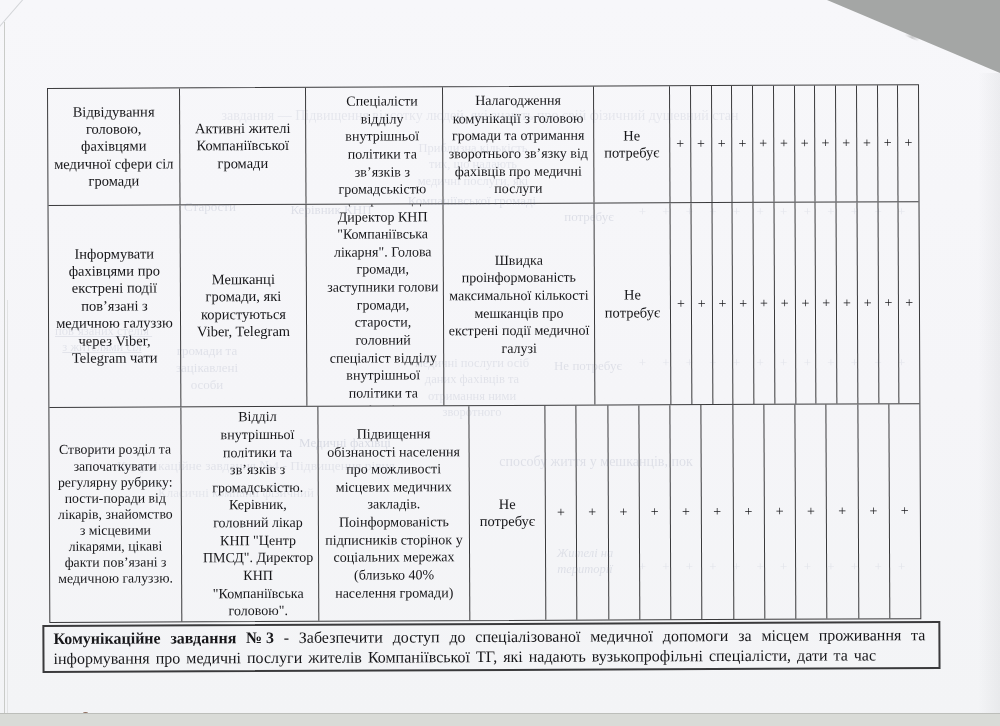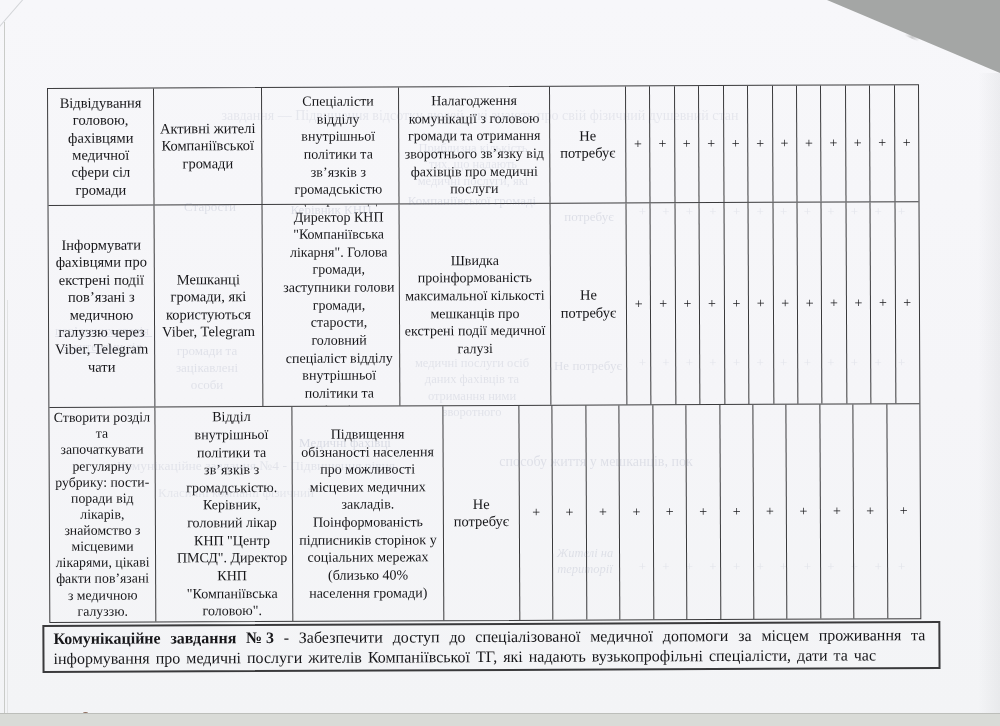--- a/index.html
+++ b/index.html
@@ -57,21 +57,21 @@
   }
   .trow{display:flex;border-bottom:1.6px solid var(--line);box-sizing:border-box;}
   .trow:last-child{border-bottom:none;}
   .r1{height:117px;} .r2{height:202px;} .r3{height:214px;}
   .cell{
     border-right:1.6px solid var(--line);box-sizing:border-box;
     display:flex;align-items:center;justify-content:center;
     text-align:center;padding:2px 4px;overflow:hidden;
     font-size:14.5px;line-height:1.2;
   }
-  .c1{width:106px;} .c2{width:108px;} .c3{width:137px;font-size:14px;line-height:1.26;padding-left:20px;}
+  .c1{width:132px;} .c2{width:126px;} .c3{width:137px;font-size:14px;line-height:1.26;padding-left:20px;}
   .c4{width:151px;font-size:14px;line-height:1.26;} .c5{width:76px;font-size:14.5px;}
   .r3 .c1{font-size:13.8px;line-height:1.17;}
   .marks{flex:1;display:flex;}
   .mark{
     flex:1;border-right:1.6px solid var(--line);box-sizing:border-box;
     display:flex;align-items:center;justify-content:center;font-size:14px;
   }
   .mark:last-child{border-right:none;}
   .footer-row{
     position:absolute;left:0;top:537px;width:898px;height:48px;

